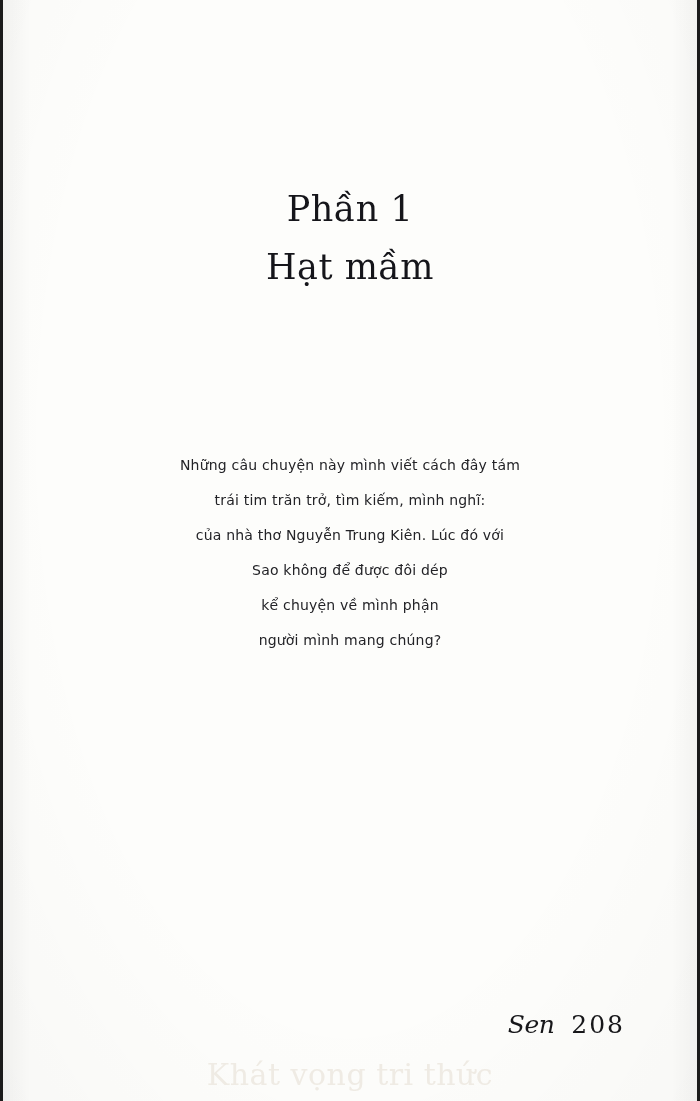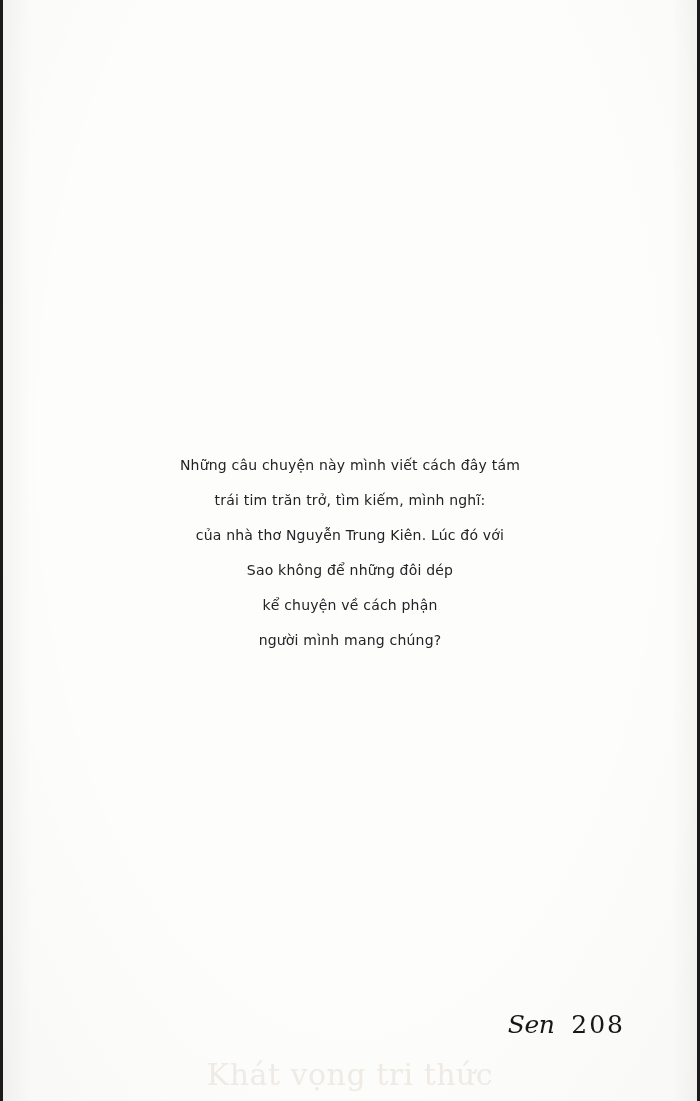--- a/index.html
+++ b/index.html
@@ -130,27 +130,31 @@
     color: #17171a;
     letter-spacing: 2px;
   }
 </style>
 </head>
 <body>
 
 <div class="page">
   <div class="paper-texture"></div>
 
+  <div class="part-heading">
+    <div class="part-number">Phần 1</div>
+    <div class="part-title">Hạt mầm</div>
+  </div>
 
   <div class="epigraph">
     <span class="line">Những câu chuyện này mình viết cách đây tám</span>
     <span class="line">trái tim trăn trở, tìm kiếm, mình nghĩ:</span>
     <span class="line">của nhà thơ Nguyễn Trung Kiên. Lúc đó với</span>
-    <span class="line">Sao không để những đôi dép</span>
-    <span class="line">kể chuyện về cách phận</span>
+    <span class="line">Sao không để được đôi dép</span>
+    <span class="line">kể chuyện về mình phận</span>
     <span class="line">người mình mang chúng?</span>
   </div>
 
   <div class="watermark">
     <div class="watermark-sub">Khát vọng tri thức</div>
   </div>
 
   <div class="folio">
     <span class="folio-mark">Sen</span>
     <span class="folio-number">208</span>

